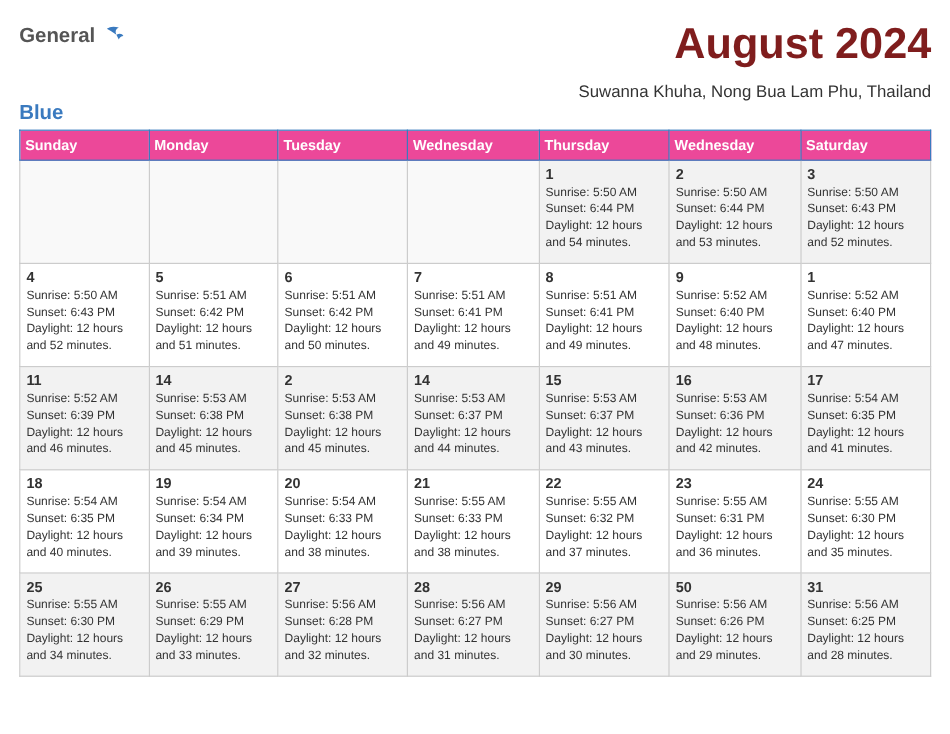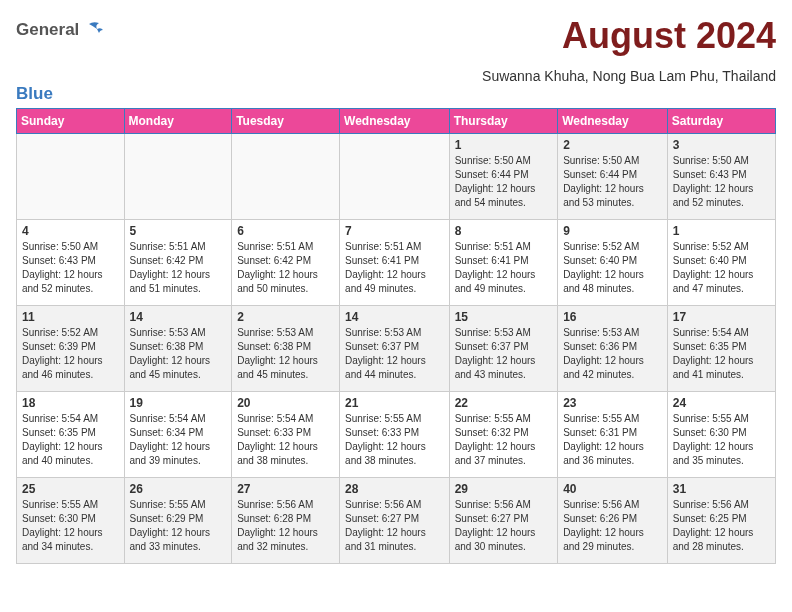--- a/index.html
+++ b/index.html
@@ -343,21 +343,21 @@
 and 31 minutes.</div>
         </td>
         <td>
           <span class="day-number">29</span>
           <div class="day-info" style="white-space: pre-line;">Sunrise: 5:56 AM
 Sunset: 6:27 PM
 Daylight: 12 hours
 and 30 minutes.</div>
         </td>
         <td>
-          <span class="day-number">40</span>
+          <span class="day-number">50</span>
           <div class="day-info" style="white-space: pre-line;">Sunrise: 5:56 AM
 Sunset: 6:26 PM
 Daylight: 12 hours
 and 29 minutes.</div>
         </td>
         <td>
           <span class="day-number">31</span>
           <div class="day-info" style="white-space: pre-line;">Sunrise: 5:56 AM
 Sunset: 6:25 PM
 Daylight: 12 hours

